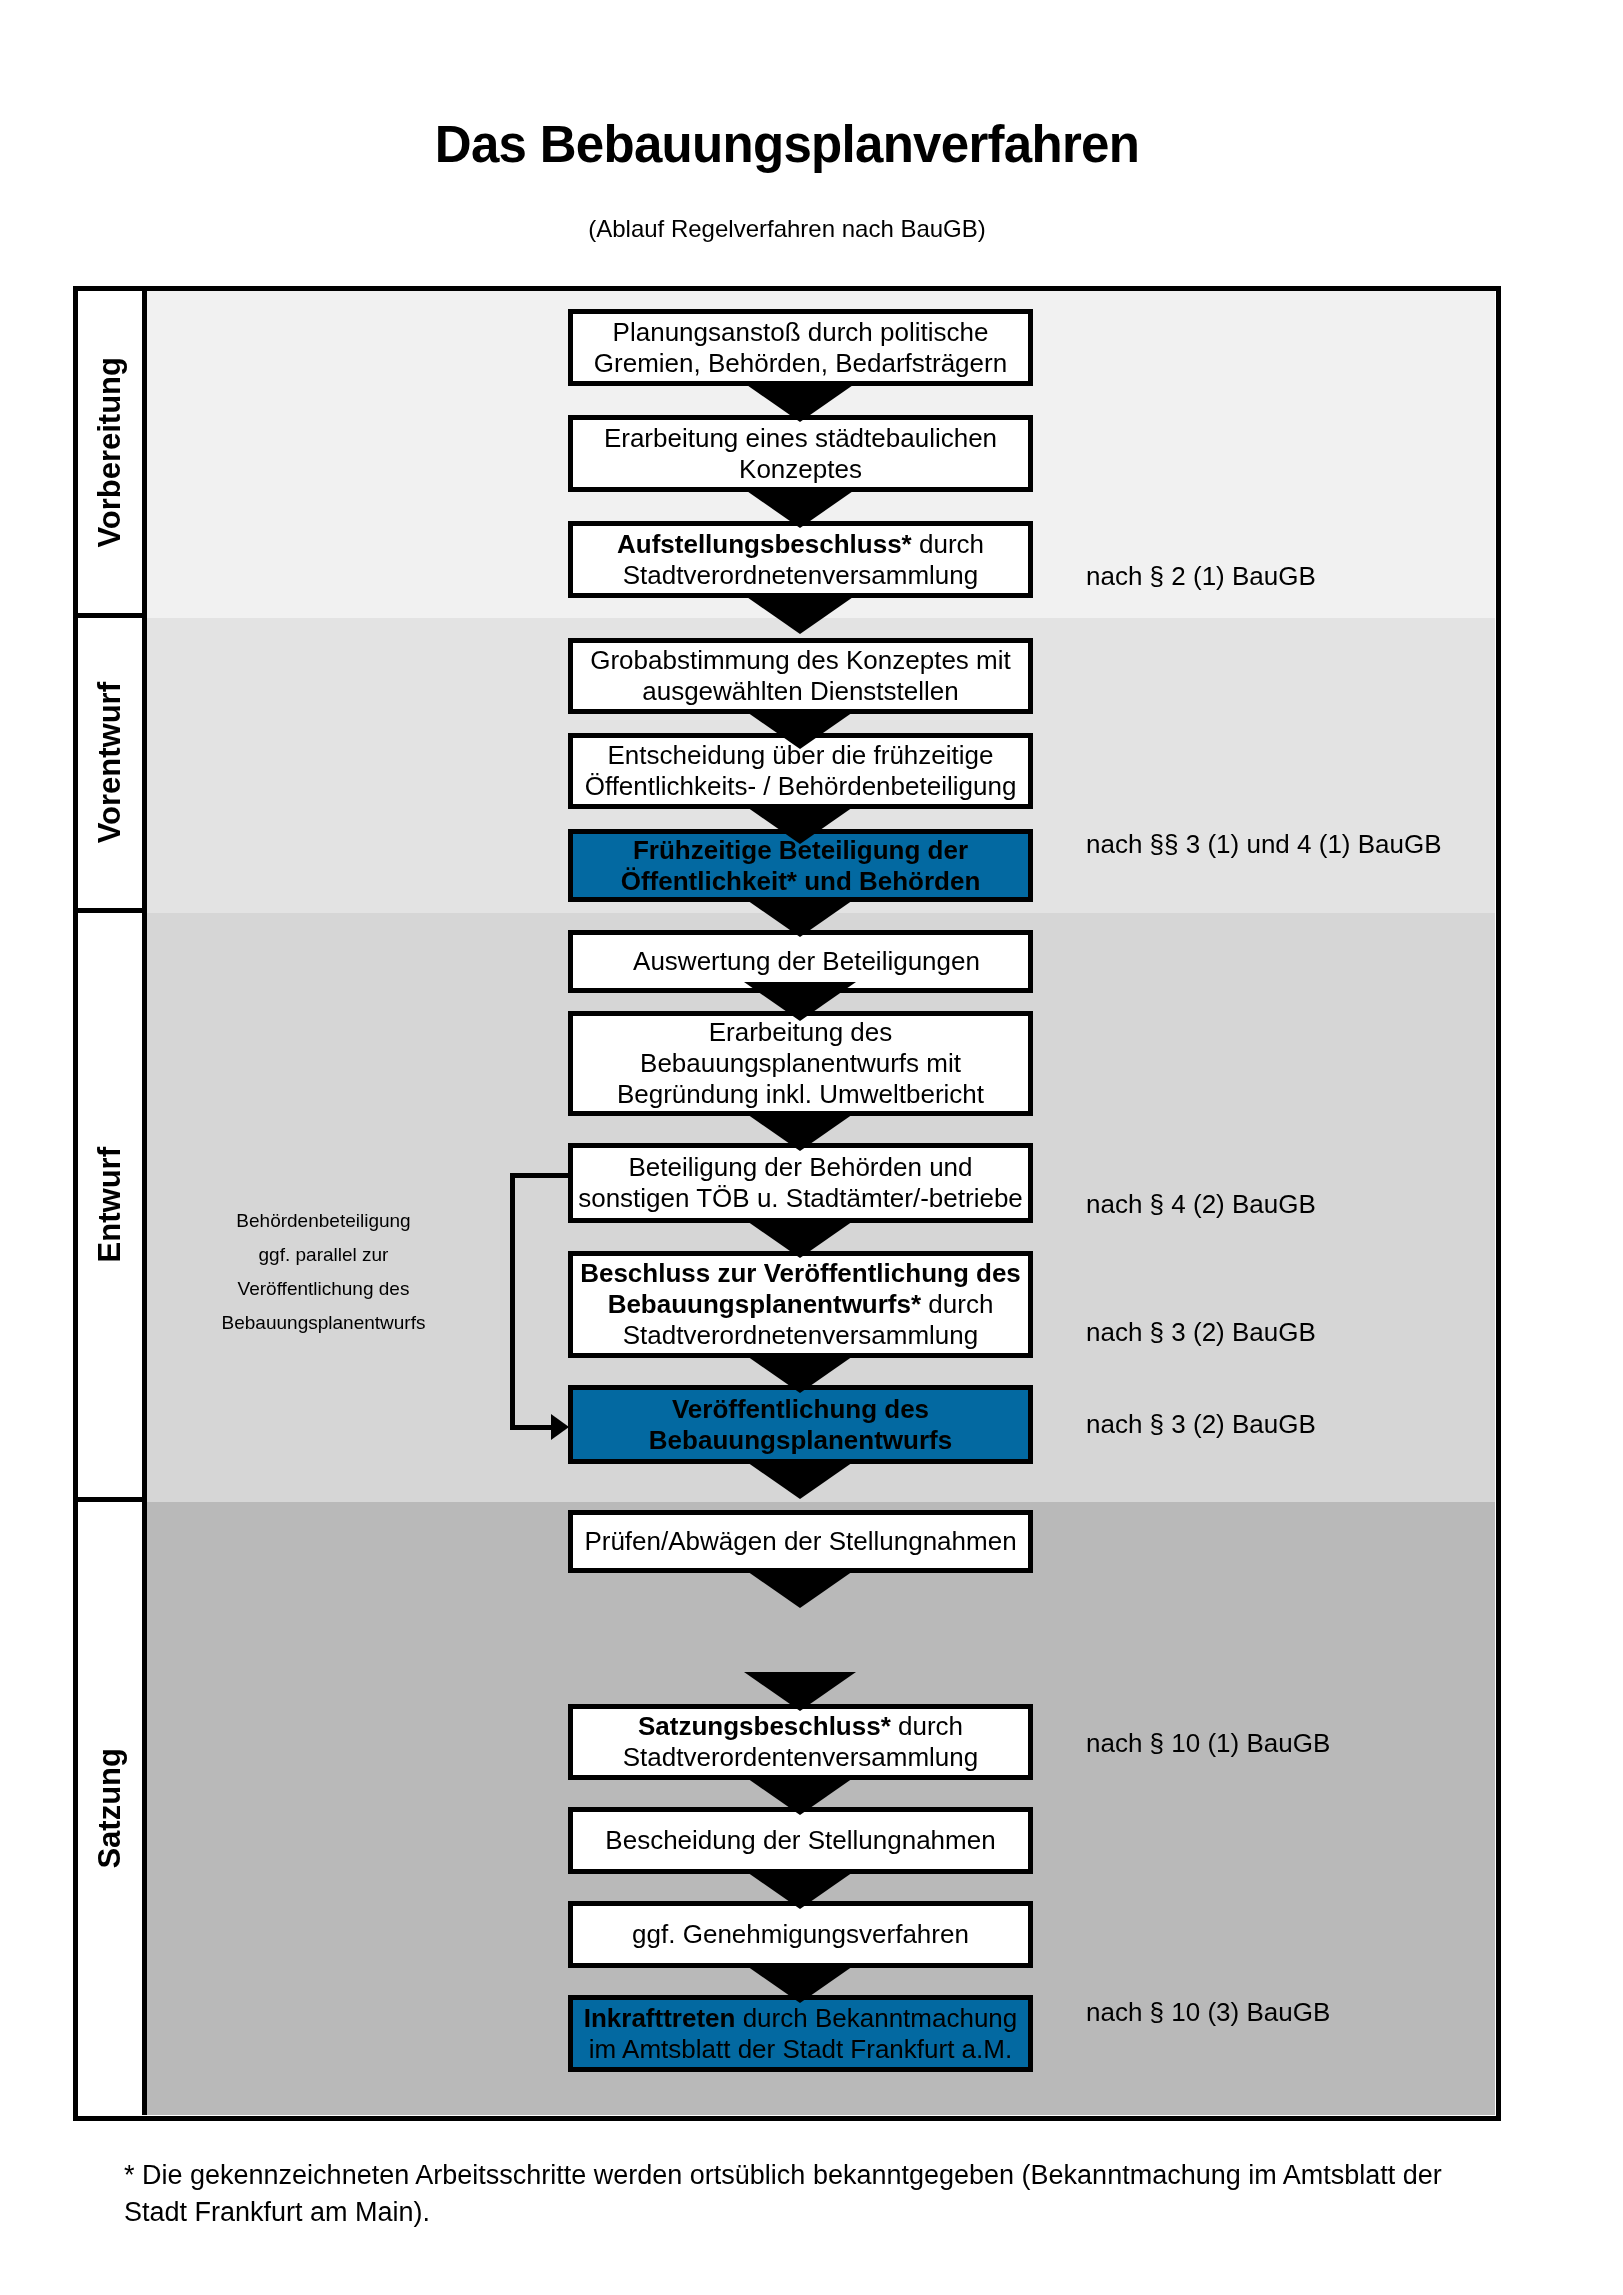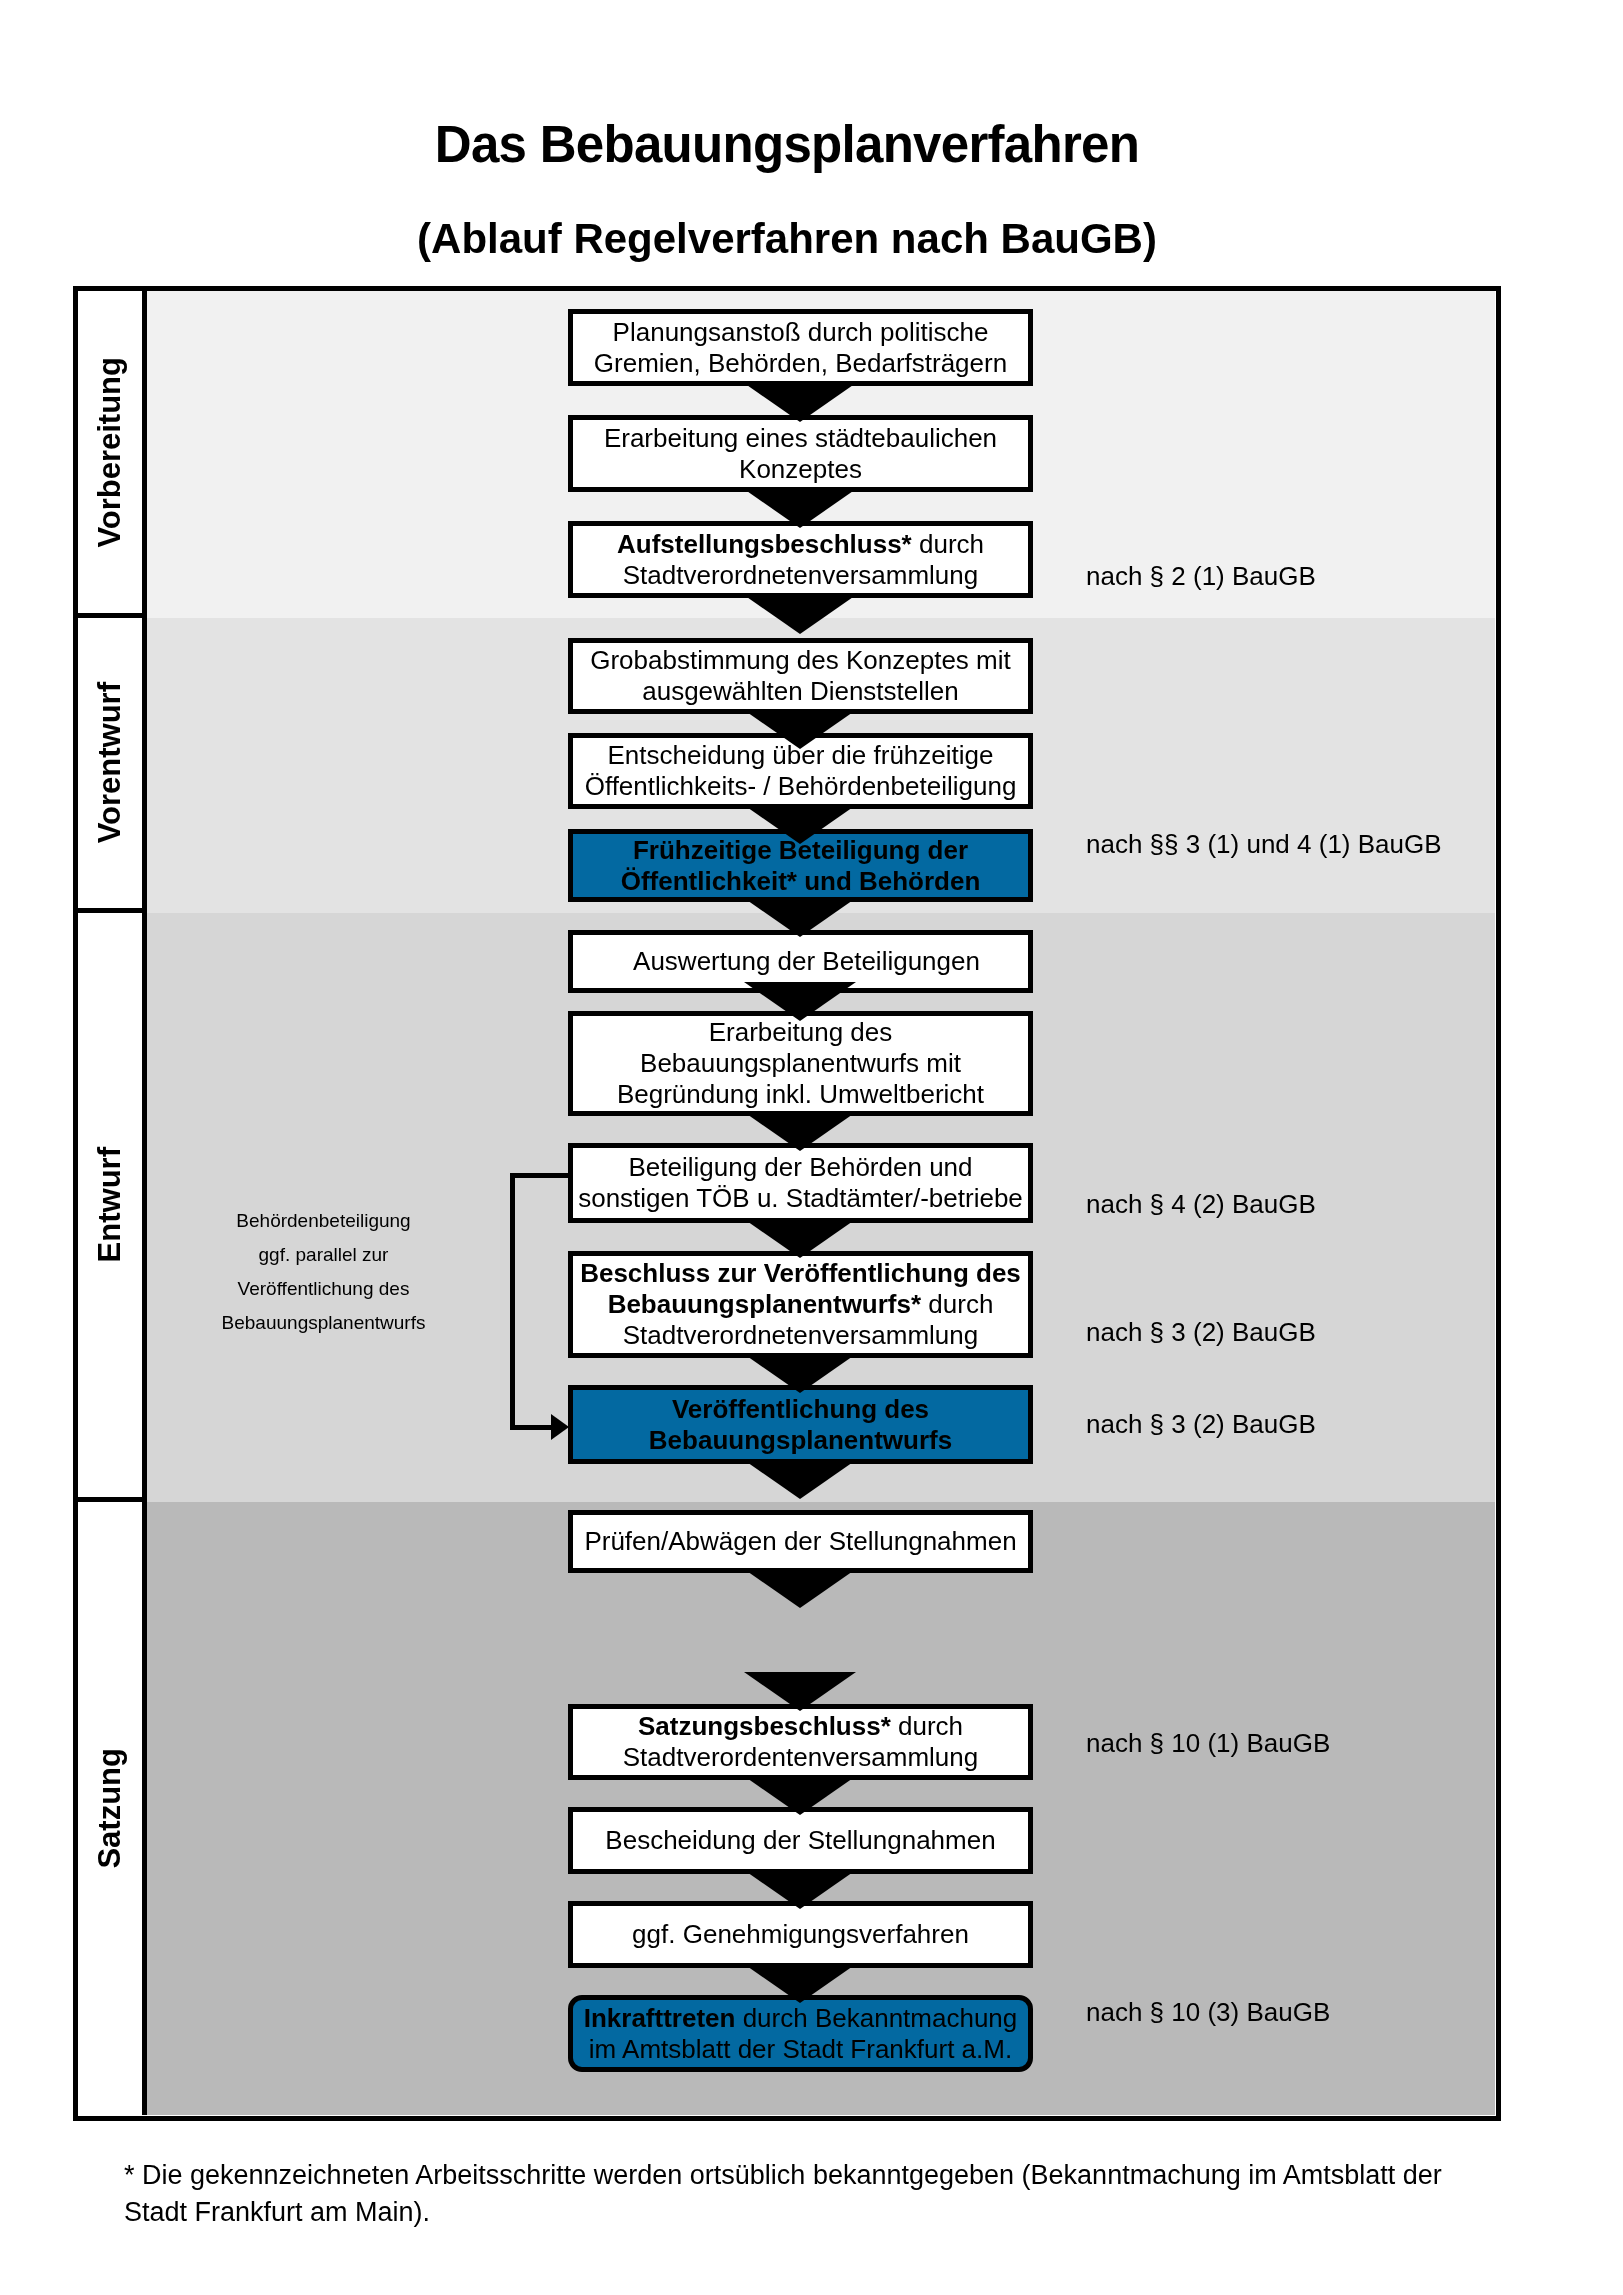--- a/index.html
+++ b/index.html
@@ -1,19 +1,19 @@
 <!DOCTYPE html>
 <html style="font-size:10.5px"><head>
 <meta charset="utf-8">
 <style>
   html,body{margin:0;padding:0;background:#fff;}
   body{width:1623px;height:2295px;position:relative;font-family:"Liberation Sans",sans-serif;color:#000;}
   .titlewrap{position:absolute;left:73px;top:115px;width:1428px;text-align:center;}
   .title{font-size:51px;font-weight:bold;letter-spacing:-0.7px;}
-  .subtitle{position:absolute;left:73px;top:215px;width:1428px;text-align:center;font-size:42px;font-weight:bold;}
+  .subtitle{position:absolute;left:73px;top:215px;width:1428px;text-align:center;font-size:24px;font-weight:normal;}
   .container{position:absolute;left:73px;top:286px;width:1428px;height:1835px;border:5.2px solid #000;box-sizing:border-box;background:#fff;}
   .sidebar-cell{position:absolute;left:0;width:69px;background:#fff;border-right:5.2px solid #000;box-sizing:border-box;display:flex;align-items:center;justify-content:center;}
   .sidebar-cell.bb{border-bottom:5.2px solid #000;}
   .phase-label{writing-mode:vertical-rl;transform:rotate(180deg);font-size:31px;font-weight:bold;white-space:nowrap;}
   .band{position:absolute;left:69px;width:1348px;}
   .band1{background:#f1f1f1;}
   .band2{background:#e3e3e3;}
   .band3{background:#d6d6d6;}
   .band4{background:#b9b9b9;}
   .step{position:absolute;left:490px;width:465px;border:5.2px solid #000;background:#fff;box-sizing:border-box;display:flex;flex-direction:column;justify-content:center;text-align:center;font-size:26px;line-height:31px;z-index:2;}
@@ -150,21 +150,21 @@
   <div class="step" style="top:1516px;height:67px;">
     <div><span>Bescheidung der Stellungnahmen</span></div>
   </div>
   <div class="arr" style="top:1579px;"></div>
 
   <div class="step" style="top:1610px;height:67px;">
     <div><span>ggf. Genehmigungsverfahren</span></div>
   </div>
   <div class="arr" style="top:1673px;"></div>
 
-  <div class="step blue" style="top:1704px;height:77px;border-radius:14px;">
+  <div class="step blue" style="top:1704px;height:77px;">
     <div><span class="b">Inkrafttreten</span><span> durch Bekanntmachung</span></div>
     <div><span>im Amtsblatt der Stadt Frankfurt a.M.</span></div>
   </div>
 
   <div class="note" style="top:270px;">nach § 2 (1) BauGB</div>
   <div class="note" style="top:538px;">nach §§ 3 (1) und 4 (1) BauGB</div>
   <div class="note" style="top:898px;">nach § 4 (2) BauGB</div>
   <div class="note" style="top:1026px;">nach § 3 (2) BauGB</div>
   <div class="note" style="top:1118px;">nach § 3 (2) BauGB</div>
   <div class="note" style="top:1437px;">nach § 10 (1) BauGB</div>

